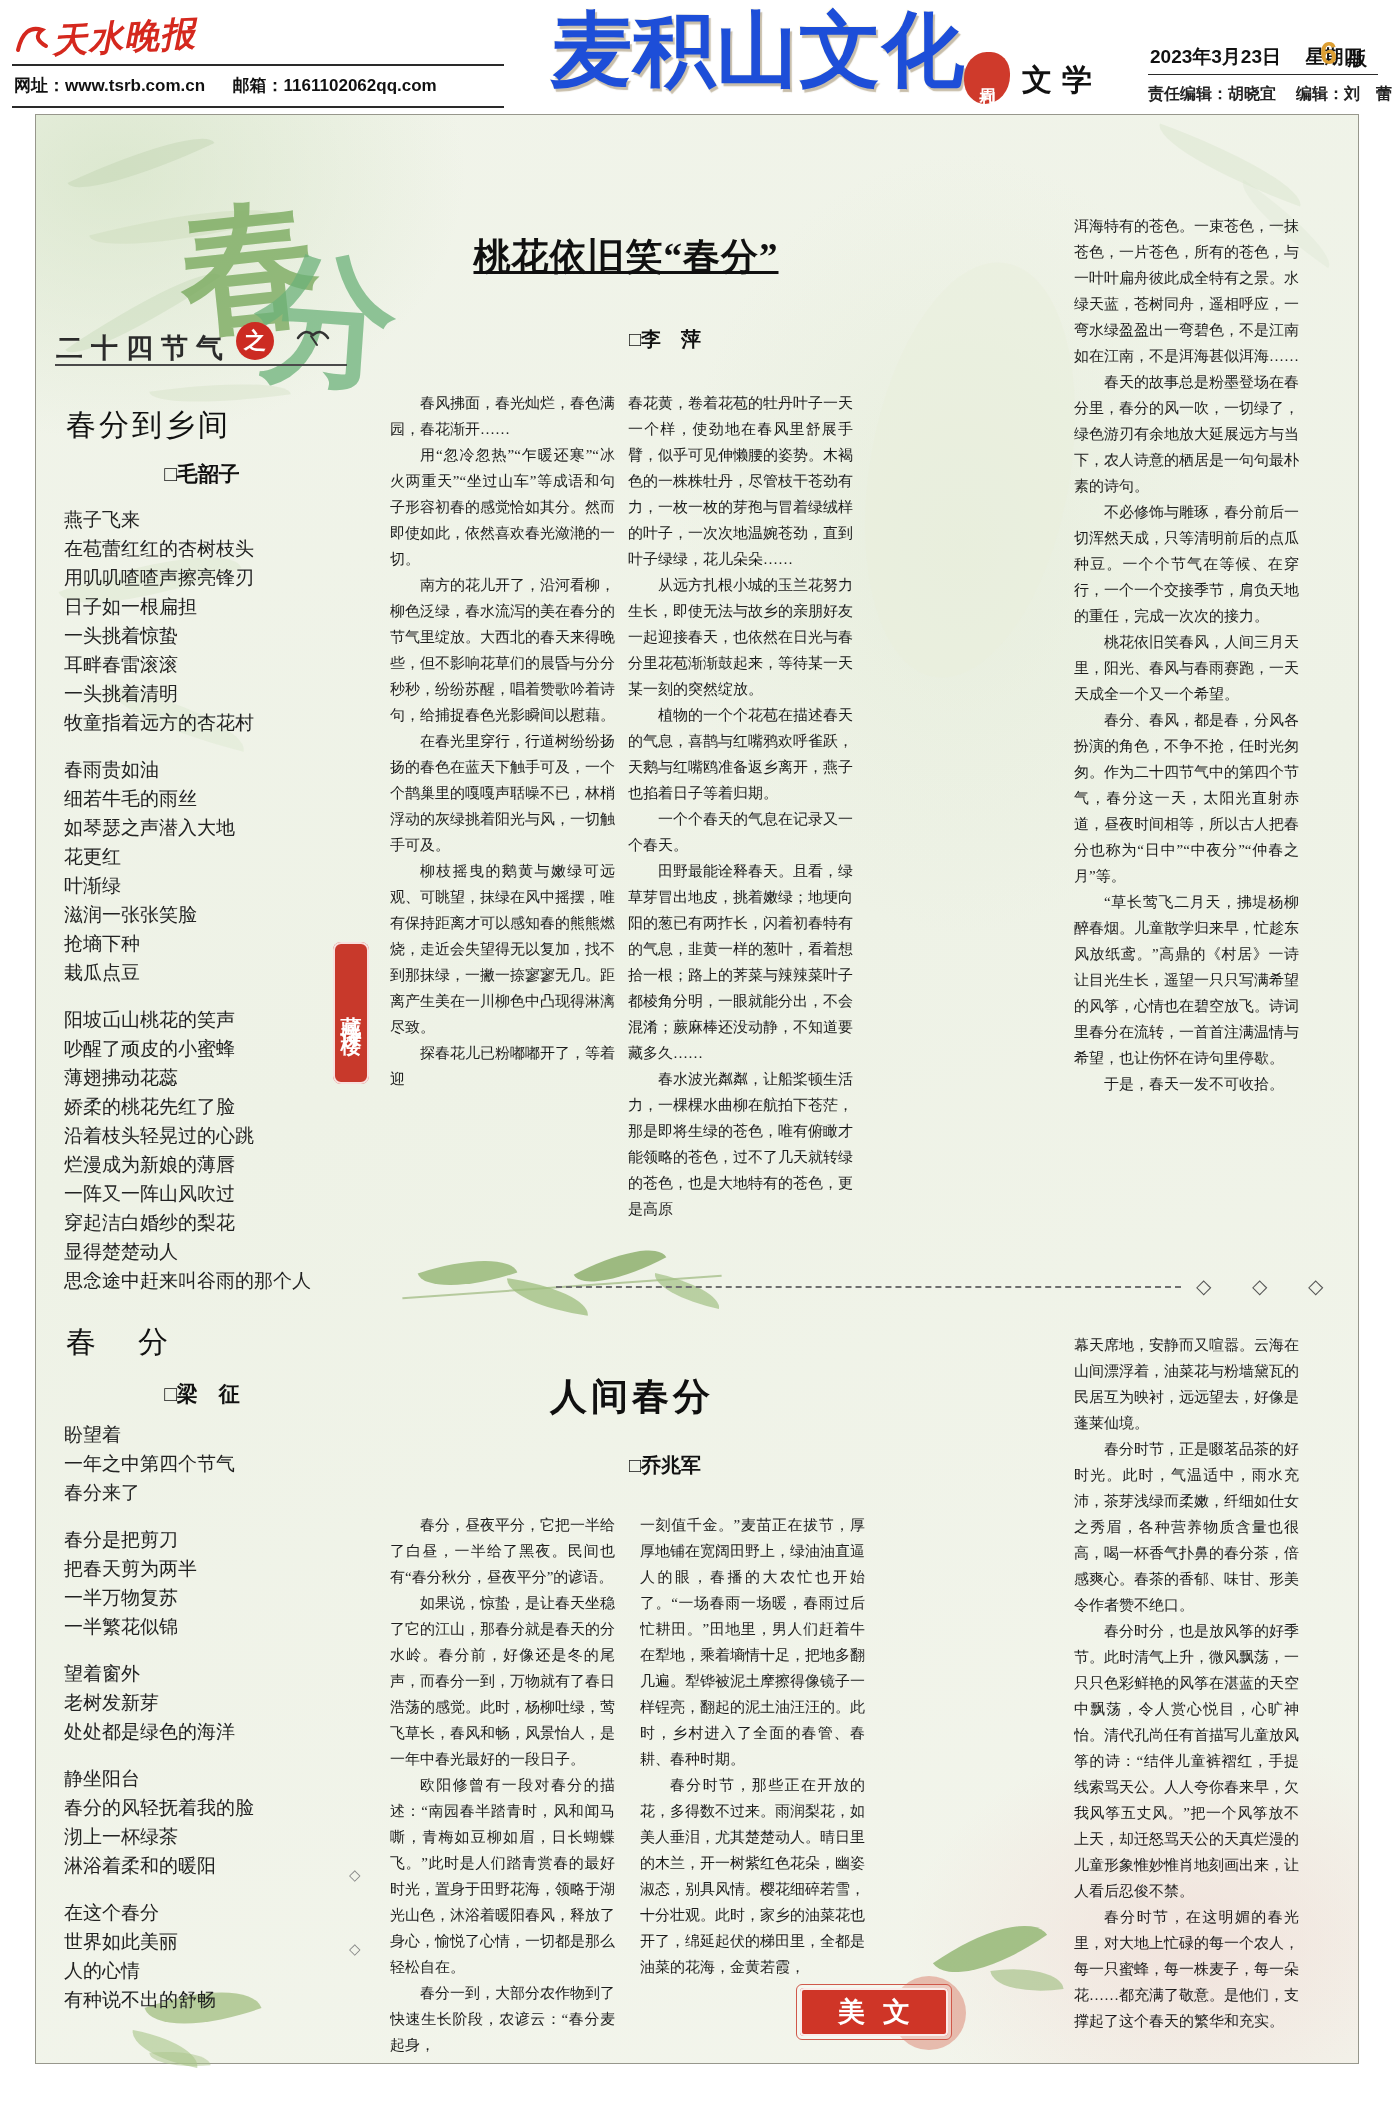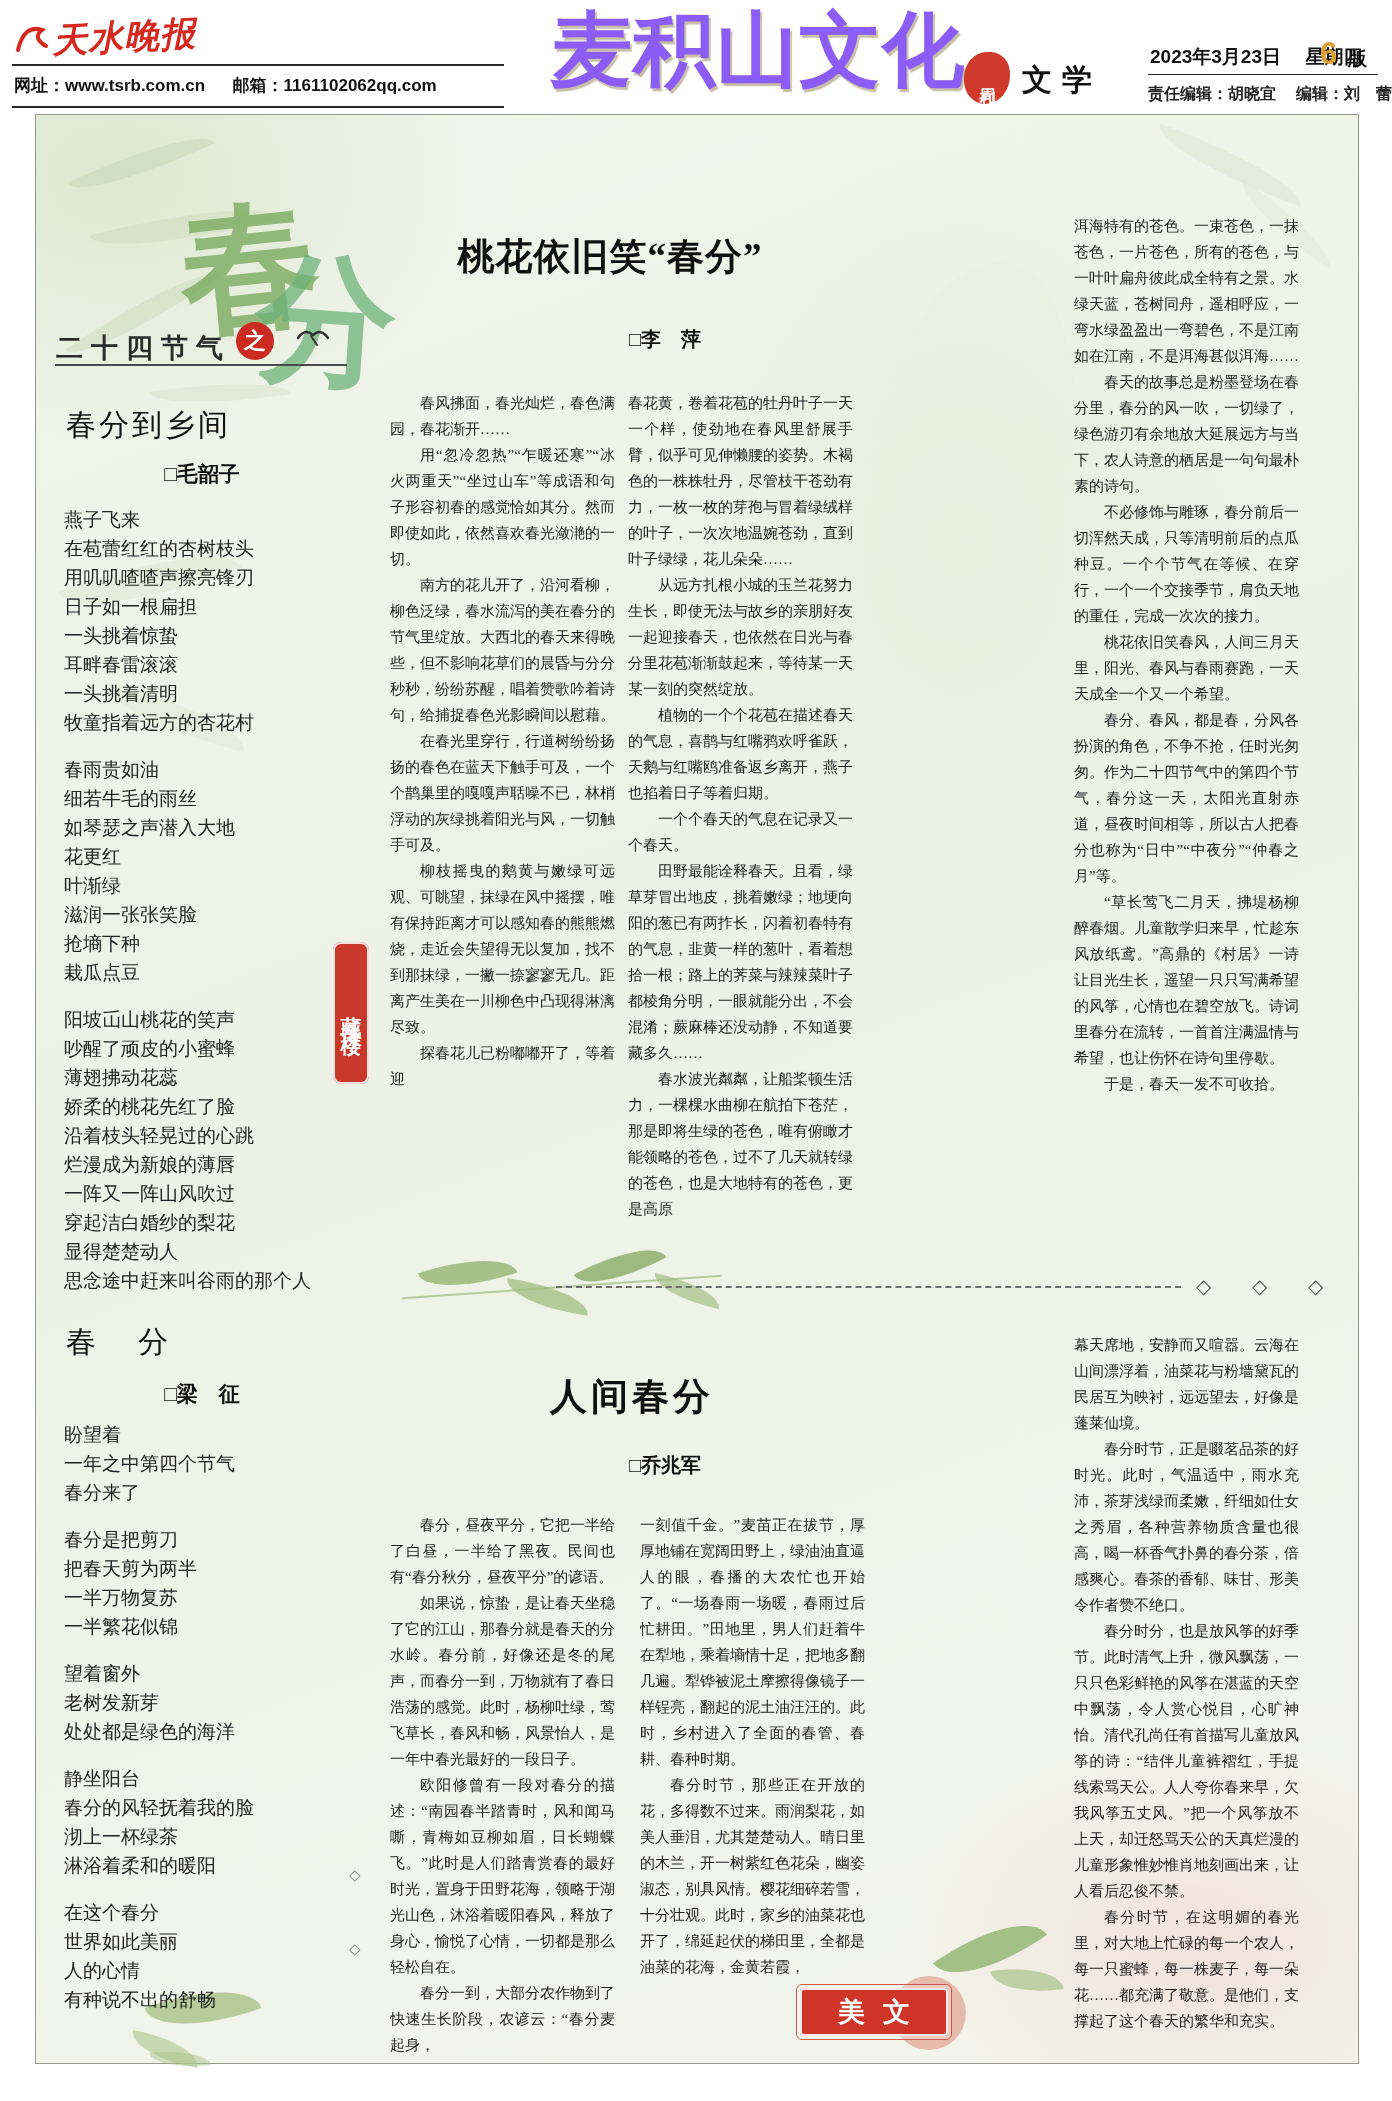--- a/index.html
+++ b/index.html
@@ -5,21 +5,21 @@
   html,body{margin:0;padding:0;background:#ffffff;}
   #page{position:relative;width:1392px;height:2101px;background:#ffffff;overflow:hidden;
         font-family:"Liberation Serif","DejaVu Serif",serif;color:#1d1d1d;}
   .abs{position:absolute;}
 
   
   .logo-text{font-size:35px;font-weight:bold;font-style:italic;color:#d5281e;
              transform:rotate(-3deg);letter-spacing:1px;font-family:"Liberation Serif",serif;}
   .hline{position:absolute;background:#2a2a2a;height:2px;}
   .site-row{font-family:"Liberation Sans","DejaVu Sans",sans-serif;font-size:17px;font-weight:bold;color:#111;}
-  .masthead{font-size:82px;font-weight:900;color:#8b5cf6;letter-spacing:1px;line-height:1;
+  .masthead{font-size:82px;font-weight:900;color:#1d4ed8;letter-spacing:1px;line-height:1;
             font-family:"Liberation Serif",serif;text-shadow:2px 3px 1px rgba(96,70,12,.35),-1px -1px 0 rgba(255,248,220,.6);}
   .weekly-seal{width:46px;height:52px;background:#cf3a2b;border-radius:50% 42% 55% 46%;
                display:flex;align-items:center;justify-content:center;}
   .weekly-seal span{writing-mode:vertical-rl;color:#fff;font-size:16px;font-weight:bold;letter-spacing:2px;}
   .section-label{font-size:30px;font-weight:bold;letter-spacing:10px;color:#111;}
   .date-row{font-family:"Liberation Sans","DejaVu Sans",sans-serif;font-size:19px;font-weight:600;color:#111;}
   .page-num{font-size:31px;font-weight:bold;color:#dd9f33;font-family:"Liberation Sans",sans-serif;}
   .page-unit{font-size:19px;font-weight:600;color:#111;font-family:"Liberation Sans",sans-serif;}
   .editors-row{font-size:16px;font-weight:bold;color:#222;}
 
@@ -202,21 +202,21 @@
       <p>有种说不出的舒畅</p>
     </div>
 
   <div class="abs v-tag" style="left:333px;top:942px;">
     <span>藏诗楼</span>
   </div>
 
   <div class="abs diamond small" style="left:349px;top:1868px;">◇</div>
   <div class="abs diamond small" style="left:349px;top:1942px;">◇</div>
 
-  <div class="abs essay-title" style="left:360px;top:232px;width:500px;">桃花依旧笑“春分”</div>
+  <div class="abs essay-title" style="left:376px;top:232px;width:500px;text-decoration:underline;">桃花依旧笑“春分”</div>
   <div class="abs essay-author" style="left:430px;top:326px;width:470px;">□李　萍</div>
 
   <div class="abs essay-col" style="left:390px;top:390px;width:225px;max-height:880px;">
       <p>春风拂面，春光灿烂，春色满园，春花渐开……</p>
       <p>用“忽冷忽热”“乍暖还寒”“冰火两重天”“坐过山车”等成语和句子形容初春的感觉恰如其分。然而即使如此，依然喜欢春光潋滟的一切。</p>
       <p>南方的花儿开了，沿河看柳，柳色泛绿，春水流泻的美在春分的节气里绽放。大西北的春天来得晚些，但不影响花草们的晨昏与分分秒秒，纷纷苏醒，唱着赞歌吟着诗句，给捕捉春色光影瞬间以慰藉。</p>
       <p>在春光里穿行，行道树纷纷扬扬的春色在蓝天下触手可及，一个个鹊巢里的嘎嘎声聒噪不已，林梢浮动的灰绿挑着阳光与风，一切触手可及。</p>
       <p>柳枝摇曳的鹅黄与嫩绿可远观、可眺望，抹绿在风中摇摆，唯有保持距离才可以感知春的熊熊燃烧，走近会失望得无以复加，找不到那抹绿，一撇一捺寥寥无几。距离产生美在一川柳色中凸现得淋漓尽致。</p>
       <p>探春花儿已粉嘟嘟开了，等着迎</p>
     </div>

